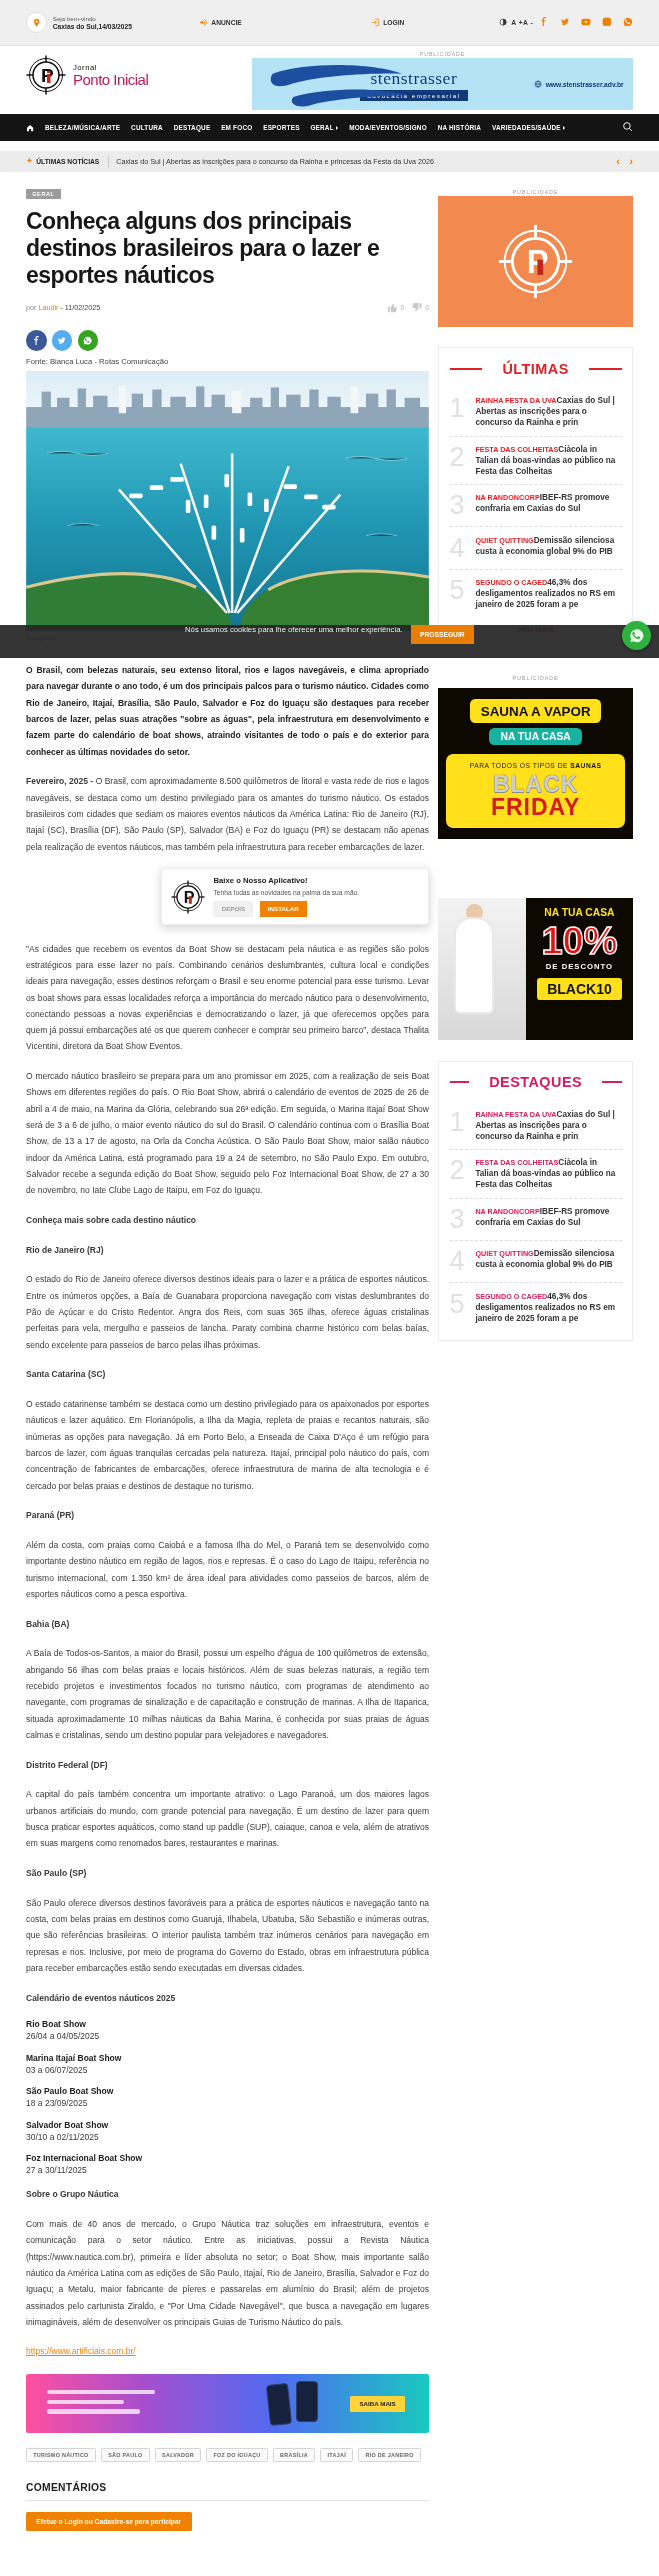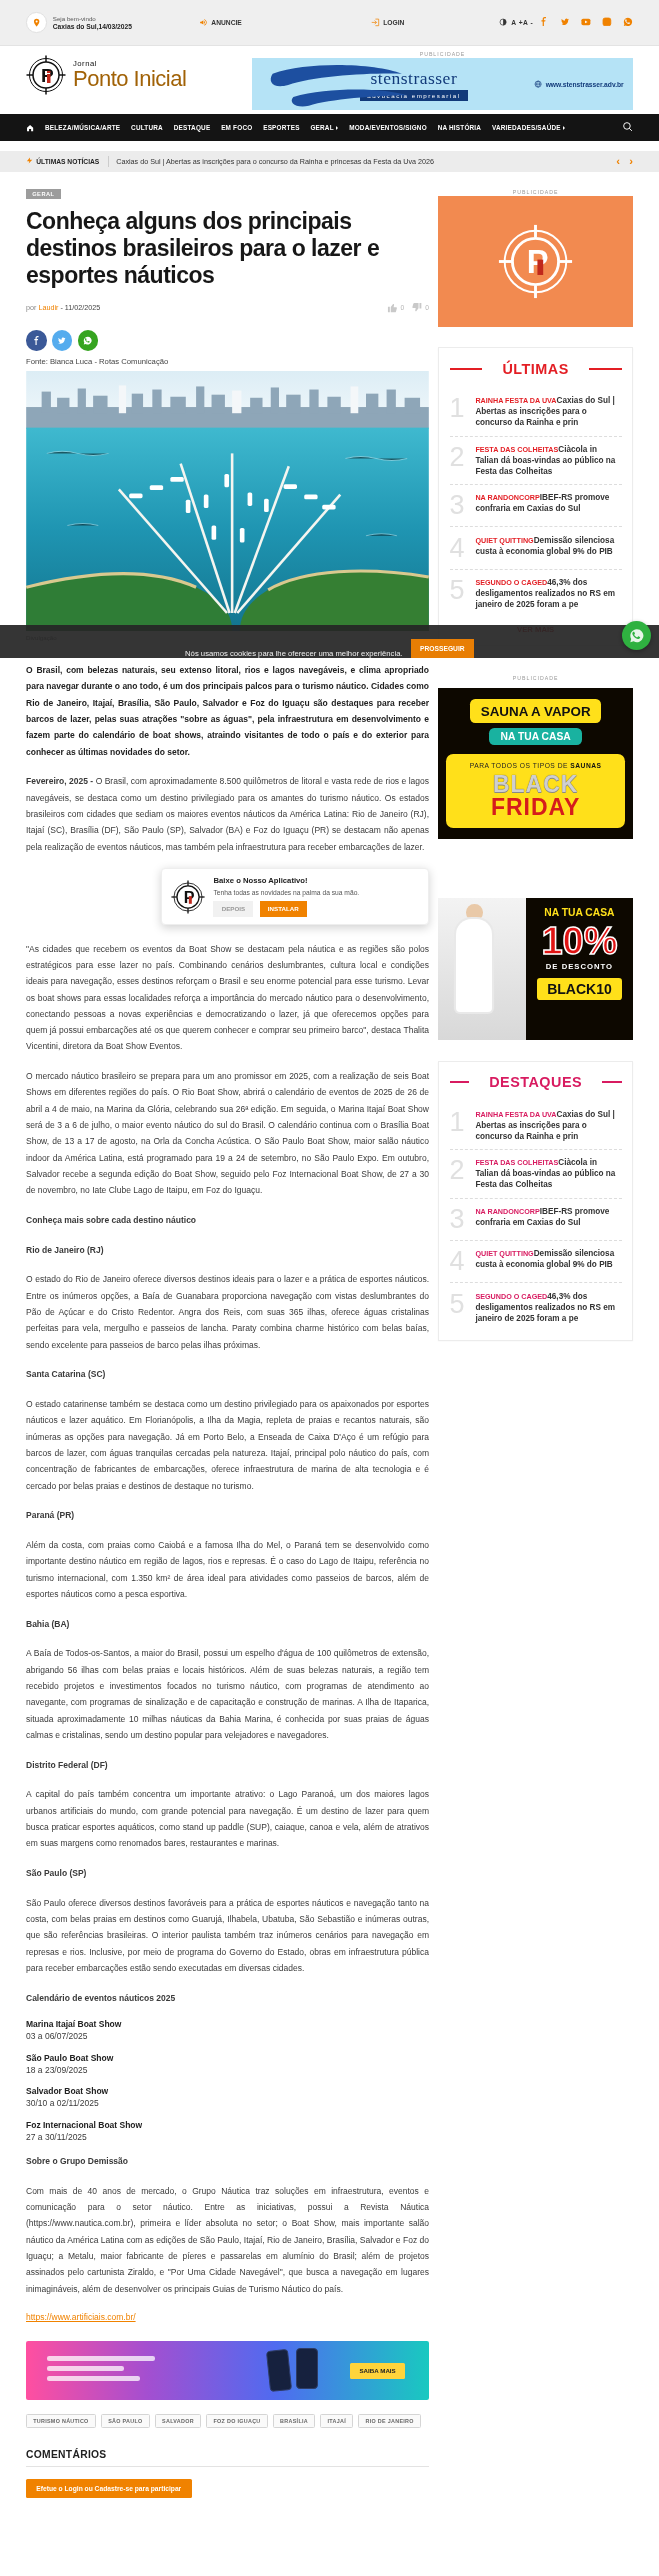--- a/index.html
+++ b/index.html
@@ -19,21 +19,21 @@
   .fontsize { margin-left:95px; color:#333; letter-spacing:0.5px; }
   .top-social { margin-left:auto; display:flex; gap:11.3px; }
   .top-social svg { width:9.8px; height:9.8px; fill:#f08200; }
 
   
   .header { background:#fff; padding:5.2px 0 4.1px; }
   .header .container { display:flex; align-items:flex-start; position:relative; }
   .brand { display:flex; align-items:center; gap:7px; margin-top:4.1px; cursor:pointer; }
   .brand-text { line-height:1; }
   .brand-text .small { font-size:7.7px; color:#111; letter-spacing:0.5px; }
-  .brand-text .big { font-size:22px; color:#a16207; font-weight:normal; letter-spacing:-0.5px; }
+  .brand-text .big { font-size:15px; color:#be185d; font-weight:normal; letter-spacing:-0.5px; }
   .pub-label { font-size:5.2px; color:#999; letter-spacing:1px; text-align:center; display:block; margin-bottom:1px; }
   .head-ad-wrap { margin-left:auto; width:381px; }
   .head-ad { height:52px; background:#b5e3f6; display:flex; align-items:center; position:relative; overflow:hidden; cursor:pointer; }
   .swoosh { position:absolute; left:0; top:0; width:155px; height:100%; }
   .head-ad-txt { margin-left:108px; text-align:center; }
   .head-ad-name { font-family:"Liberation Serif", serif; font-size:17.5px; color:#123a7a; letter-spacing:0.5px; }
   .head-ad-sub { background:#123a7a; color:#fff; font-size:6.2px; letter-spacing:1.5px; padding:2.1px 7.2px; margin-top:1px; display:inline-block; }
   .head-ad-url { margin-left:auto; margin-right:9.3px; display:flex; align-items:center; gap:3.1px; color:#123a7a; font-size:6.7px; font-weight:bold; }
 
   
@@ -144,21 +144,21 @@
   .sauna2-left { width:45%; background:linear-gradient(180deg,#f3f3f3,#d8d8d8); position:relative; }
   .towel-fig { position:absolute; left:17.5px; top:20.6px; width:36px; height:93px; background:#fff; border-radius:15.5px 15.5px 4.1px 4.1px; box-shadow:0 0 0 2.1px #e9e9e9; }
   .towel-head { position:absolute; left:28px; top:6.2px; width:16.5px; height:16.5px; border-radius:50%; background:#e9c9a8; }
   .sauna2-right { width:55%; padding:9.3px 5.2px; text-align:center; }
   .s2-casa { color:#ffe01a; font-weight:bold; font-size:10.3px; }
   .s2-10 { font-size:38px; font-weight:bold; color:#e01414; -webkit-text-stroke:1.5px #fff; line-height:1; margin-top:3.1px; }
   .s2-desc { color:#fff; font-weight:bold; font-size:7.7px; letter-spacing:1px; margin-top:2.1px; }
   .s2-coupon { display:inline-block; background:#ffe01a; color:#111; font-weight:bold; font-size:14px; padding:3.1px 10.3px; border-radius:3.1px; margin-top:7.2px; }
 
   
-  .cookie-bar { position:absolute; left:0; top:625px; width:659px; height:33px; background:rgba(38,38,38,.93); z-index:40; display:flex; align-items:flex-end; justify-content:center; gap:8.2px; }
+  .cookie-bar { position:absolute; left:0; top:625px; width:659px; height:33px; background:rgba(38,38,38,.93); z-index:40; display:flex; align-items:flex-start; justify-content:center; gap:8.2px; }
   .cookie-bar p { color:#f1f1f1; font-size:7.7px; }
   .cookie-btn { background:#e87e04; color:#fff; border:none; font-size:6.7px; font-weight:bold; padding:6.2px 9.3px; cursor:pointer; }
   .wa-float { position:absolute; right:8.2px; top:621px; width:29px; height:29px; border-radius:50%; background:#2fb140; z-index:50; display:flex; align-items:center; justify-content:center; box-shadow:0 1.5px 4.1px rgba(0,0,0,.3); cursor:pointer; }
   .wa-float svg { width:15.5px; height:15.5px; fill:#e8f5e9; }
 </style>
 </head>
 <body>
 
 <div id="page">
 
@@ -475,37 +475,41 @@
         <p>Além da costa, com praias como Caiobá e a famosa Ilha do Mel, o Paraná tem se desenvolvido como importante destino náutico em região de lagos, rios e represas. É o caso do Lago de Itaipu, referência no turismo internacional, com 1.350 km² de área ideal para atividades como passeios de barcos, além de esportes náuticos como a pesca esportiva.</p>
         <p class="sec-head">Bahia (BA)</p>
         <p>A Baía de Todos-os-Santos, a maior do Brasil, possui um espelho d'água de 100 quilômetros de extensão, abrigando 56 ilhas com belas praias e locais históricos. Além de suas belezas naturais, a região tem recebido projetos e investimentos focados no turismo náutico, com programas de atendimento ao navegante, com programas de sinalização e de capacitação e construção de marinas. A Ilha de Itaparica, situada aproximadamente 10 milhas náuticas da Bahia Marina, é conhecida por suas praias de águas calmas e cristalinas, sendo um destino popular para velejadores e navegadores.</p>
         <p class="sec-head">Distrito Federal (DF)</p>
         <p>A capital do país também concentra um importante atrativo: o Lago Paranoá, um dos maiores lagos urbanos artificiais do mundo, com grande potencial para navegação. É um destino de lazer para quem busca praticar esportes aquáticos, como stand up paddle (SUP), caiaque, canoa e vela, além de atrativos em suas margens como renomados bares, restaurantes e marinas.</p>
         <p class="sec-head">São Paulo (SP)</p>
         <p>São Paulo oferece diversos destinos favoráveis para a prática de esportes náuticos e navegação tanto na costa, com belas praias em destinos como Guarujá, Ilhabela, Ubatuba, São Sebastião e inúmeras outras, que são referências brasileiras. O interior paulista também traz inúmeros cenários para navegação em represas e rios. Inclusive, por meio de programa do Governo do Estado, obras em infraestrutura pública para receber embarcações estão sendo executadas em diversas cidades.</p>
 
         <p class="sec-head">Calendário de eventos náuticos 2025</p>
         <div class="event">
+            <div class="ev-name">Rio Boat Show</div>
+            <div class="ev-date">26/04 a 04/05/2025</div>
+          </div>
+        <div class="event">
             <div class="ev-name">Marina Itajaí Boat Show</div>
             <div class="ev-date">03 a 06/07/2025</div>
           </div>
         <div class="event">
             <div class="ev-name">São Paulo Boat Show</div>
             <div class="ev-date">18 a 23/09/2025</div>
           </div>
         <div class="event">
             <div class="ev-name">Salvador Boat Show</div>
             <div class="ev-date">30/10 a 02/11/2025</div>
           </div>
         <div class="event">
             <div class="ev-name">Foz Internacional Boat Show</div>
             <div class="ev-date">27 a 30/11/2025</div>
           </div>
 
-        <p class="sec-head">Sobre o Grupo Demissão</p>
+        <p class="sec-head">Sobre o Grupo Náutica</p>
         <p>Com mais de 40 anos de mercado, o Grupo Náutica traz soluções em infraestrutura, eventos e comunicação para o setor náutico. Entre as iniciativas, possui a Revista Náutica (https://www.nautica.com.br), primeira e líder absoluta no setor; o Boat Show, mais importante salão náutico da América Latina com as edições de São Paulo, Itajaí, Rio de Janeiro, Brasília, Salvador e Foz do Iguaçu; a Metalu, maior fabricante de píeres e passarelas em alumínio do Brasil; além de projetos assinados pelo cartunista Ziraldo, e "Por Uma Cidade Navegável", que busca a navegação em lugares inimagináveis, além de desenvolver os principais Guias de Turismo Náutico do país.</p>
         <a class="article-link">https://www.artificiais.com.br/</a>
 
         <div class="promo-banner">
           <div class="promo-lines">
               <i></i>
               <i></i>
               <i></i>
             </div>
           <div class="phone p1"></div>

